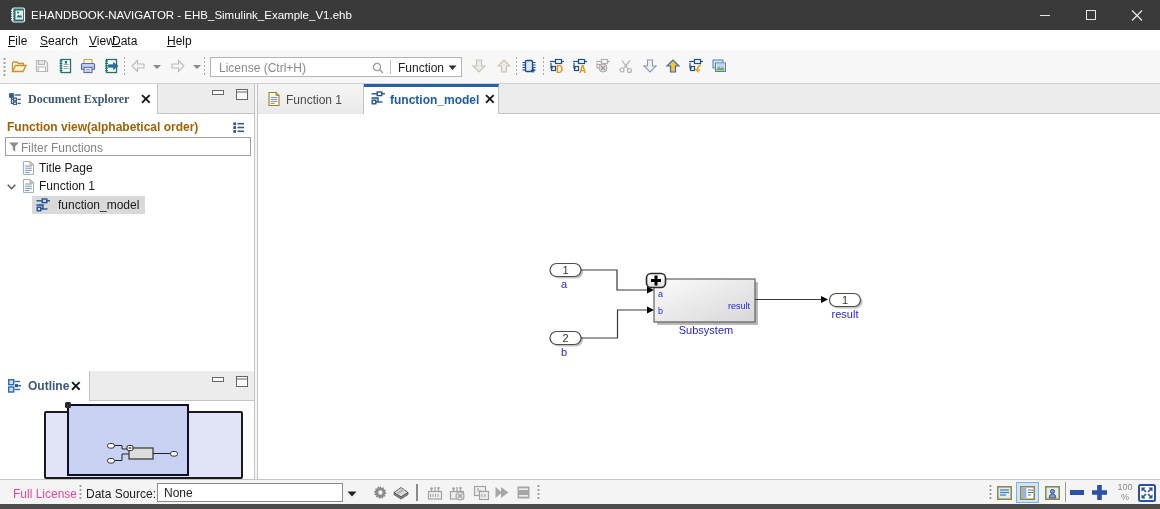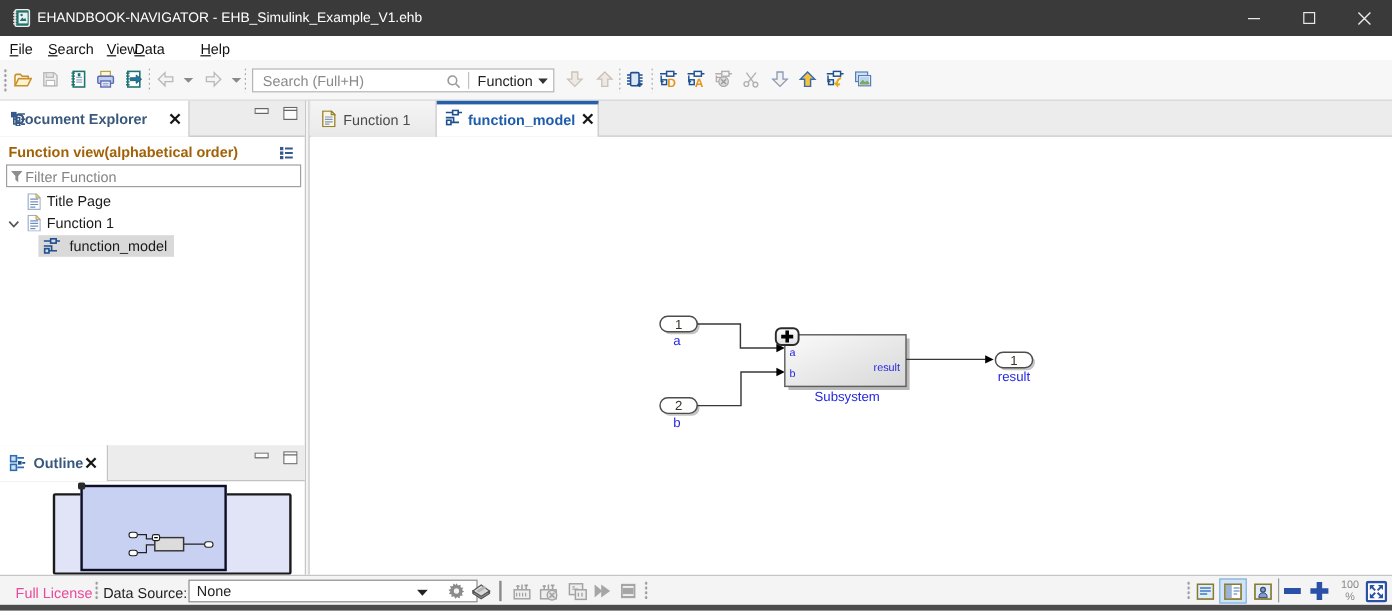--- a/index.html
+++ b/index.html
@@ -164,21 +164,21 @@
 </svg>
   </div>
 <div class="abs" style="left:192px; top:63.5px;">
     <svg width="10" height="6">
       <path d="M1 1 L5 5 L9 1 Z" fill="#8a8a8a"></path>
     </svg>
   </div>
 <div class="tsep" style="left:204px;"></div>
 
 <div id="searchbox" class="abs">
-  <div id="searchtext">Search (Full+H)</div>
+  <div id="searchtext">License (Ctrl+H)</div>
   <svg class="abs" style="left:160px; top:3px;" width="14" height="14" viewBox="0 0 14 14">
     <circle cx="6" cy="6" r="3.6" fill="none" stroke="#9a9a9a" stroke-width="1.3"></circle>
     <line x1="8.8" y1="8.8" x2="12" y2="12" stroke="#9a9a9a" stroke-width="1.3"></line>
   </svg>
   <div class="abs" style="left:179px; top:2px; width:1px; height:14px; background:#c0c0c0;"></div>
   <div id="containslbl">Function</div>
   <svg class="abs" style="left:237px; top:7px;" width="9" height="6">
       <path d="M0.5 0.5 L4.5 5 L8.5 0.5 Z" fill="#333"></path>
     </svg>
 </div>
@@ -310,21 +310,21 @@
       <rect x="4.6" y="5" width="2.8" height="2.8"></rect>
       <rect x="4.6" y="9" width="2.8" height="2.8"></rect>
     </g>
     <g stroke="#35598c" stroke-width="1.4">
       <line x1="5.6" y1="2" x2="11.8" y2="2"></line>
       <line x1="8.6" y1="6.4" x2="11.8" y2="6.4"></line>
       <line x1="8.6" y1="10.4" x2="11.8" y2="10.4"></line>
     </g>
   </svg>
 </div>
-<div class="ptab-title abs" style="left:12px; top:92px;">Document Explorer</div>
+<div class="ptab-title abs" style="left:28px; top:92px;font-family:Liberation Serif, serif;">Document Explorer</div>
 <div class="closex abs" style="left:140px; top:91px;">✕</div>
 <div class="minmax abs" style="left:212px; top:90px;">
     <svg width="12" height="6">
       <rect x="0.5" y="0.5" width="11" height="4" fill="#fcfcfc" stroke="#666"></rect>
     </svg>
   </div>
 <div class="minmax abs" style="left:236px; top:89px;">
     <svg width="12" height="11">
       <rect x="0.5" y="0.5" width="11" height="10" fill="#fcfcfc" stroke="#666"></rect>
       <line x1="0.5" y1="3" x2="11.5" y2="3" stroke="#666"></line>
@@ -341,21 +341,21 @@
     </g>
     <rect x="0.3" y="0.4" width="2.8" height="2.8" fill="#35598c"></rect>
     <rect x="0.3" y="4.2" width="2.8" height="2.8" fill="#35598c"></rect>
     <rect x="0.3" y="8" width="2.8" height="2.8" fill="#35598c"></rect>
   </svg>
 </div>
 <div class="abs" style="left:5px; top:137px; width:246px; height:19px; background:#fff; border:1px solid #a0a0a0;">
   <svg class="abs" style="left:2px; top:3px;" width="12" height="12" viewBox="0 0 12 12">
     <path d="M1.2 1.5 H10.8 L7.2 5.6 V10.8 L4.8 8.8 V5.6 Z" fill="#8d8d8d"></path>
   </svg>
-  <div class="abs" style="left:15px; top:2.5px; font-size:12px; color:#848484;">Filter Function</div>
+  <div class="abs" style="left:15px; top:2.5px; font-size:12px; color:#848484;">Filter Functions</div>
 </div>
 
 <div class="abs" style="left:22px; top:161px;">
     <svg width="12" height="14" viewBox="0 0 12 14">
   <path d="M1.5 0.5 H8 L11.5 4 V13.5 H1.5 Z" fill="#fff" stroke="#9eb0c8"></path>
   <path d="M8 0.5 L8 4 L11.5 4 Z" fill="#e7d9a8" stroke="#b5a060" stroke-width="0.8"></path>
   <g stroke="#6f8fc0" stroke-width="1">
         <line x1="3.2" y1="5" x2="9.8" y2="5"></line>
         <line x1="3.2" y1="7.2" x2="9.8" y2="7.2"></line>
         <line x1="3.2" y1="9.4" x2="9.8" y2="9.4"></line>
@@ -517,21 +517,21 @@
   <rect x="572.5" y="181.5" width="31" height="13" rx="6.5" fill="#c4c4c4"></rect>
   <rect x="570.5" y="179.5" width="31" height="13" rx="6.5" fill="#fff" stroke="#4d4d4d" stroke-width="1.2"></rect>
   <text x="586" y="190" font-size="11" fill="#38332b" text-anchor="middle" font-family="Liberation Sans">1</text>
   <text x="586" y="203.5" font-size="11" fill="#2525e0" text-anchor="middle" font-family="Liberation Sans">result</text>
 </svg>
 
 <div id="statusbar" class="abs"></div>
 <div class="abs" style="left:13px; top:487px; font-size:12px; color:#ec4899;">Full License</div>
 <div class="grip" style="left:79px; top:484px; height:16px;"></div>
 <div class="abs" style="left:86px; top:487px; font-size:12px; color:#222;">Data Source:</div>
-<div class="abs" style="left:157px; top:483px; width:241px; height:19px; background:#fff; border:1px solid #8a8a8a;">
+<div class="abs" style="left:157px; top:483px; width:186px; height:19px; background:#fff; border:1px solid #8a8a8a;">
   <div class="abs" style="left:6px; top:2px; font-size:12px; color:#222;">None</div>
   <svg class="abs" style="left:189px; top:7px;" width="10" height="6">
       <path d="M0.5 0.5 L5 5.5 L9.5 0.5 Z" fill="#222"></path>
     </svg>
 </div>
 
 <div class="abs" style="left:373px; top:485px;">
     <svg width="15" height="15" viewBox="0 0 15 15">
   <path d="M7.5 1 L8.6 3 L10.8 2.2 L10.9 4.5 L13.2 4.7 L12 6.6 L13.8 8 L11.8 9.2 L12.6 11.4 L10.3 11.4 L10 13.7 L8 12.4 L6.4 14 L5.4 11.9 L3.2 12.6 L3.3 10.3 L1 10 L2.3 8.2 L0.7 6.6 L2.8 5.6 L2.1 3.4 L4.4 3.5 L4.8 1.2 L6.7 2.6 Z" fill="#8b8b8b"></path>
   <circle cx="7.4" cy="7.5" r="2.2" fill="#f4f4f4"></circle>

